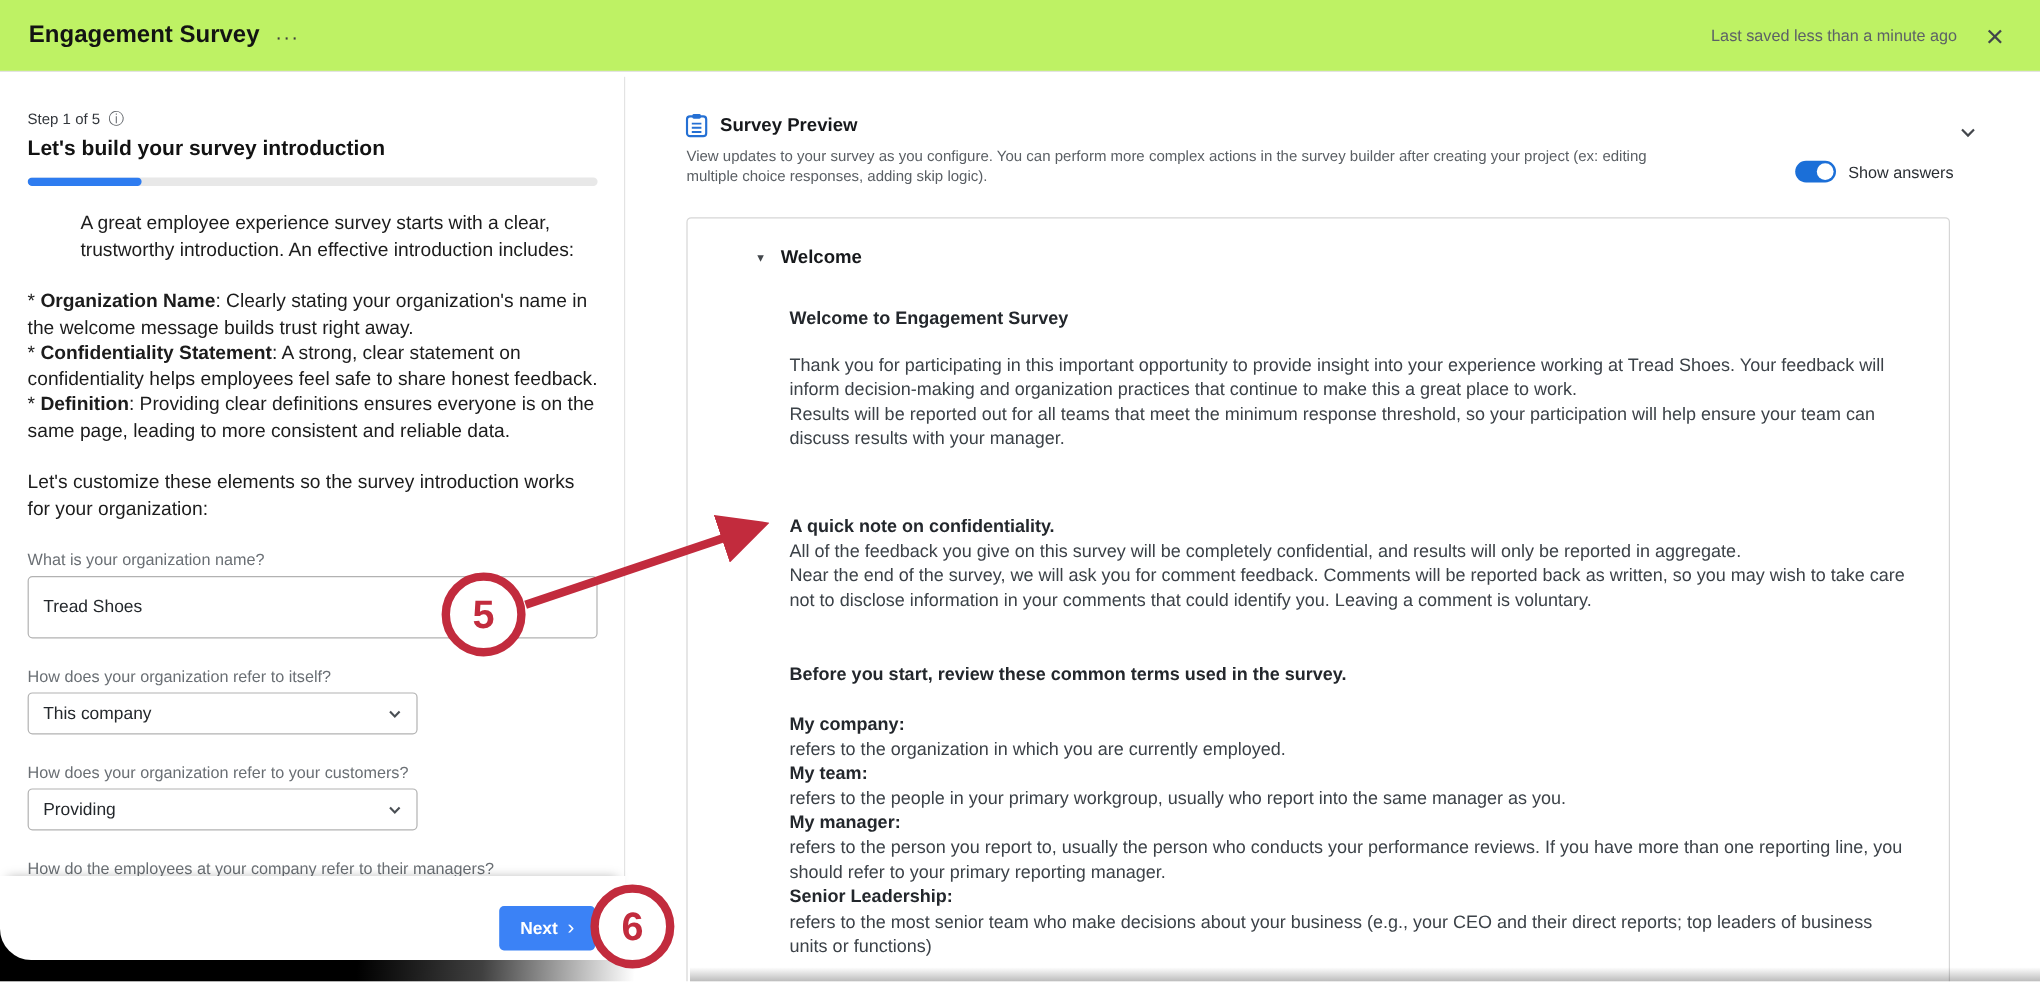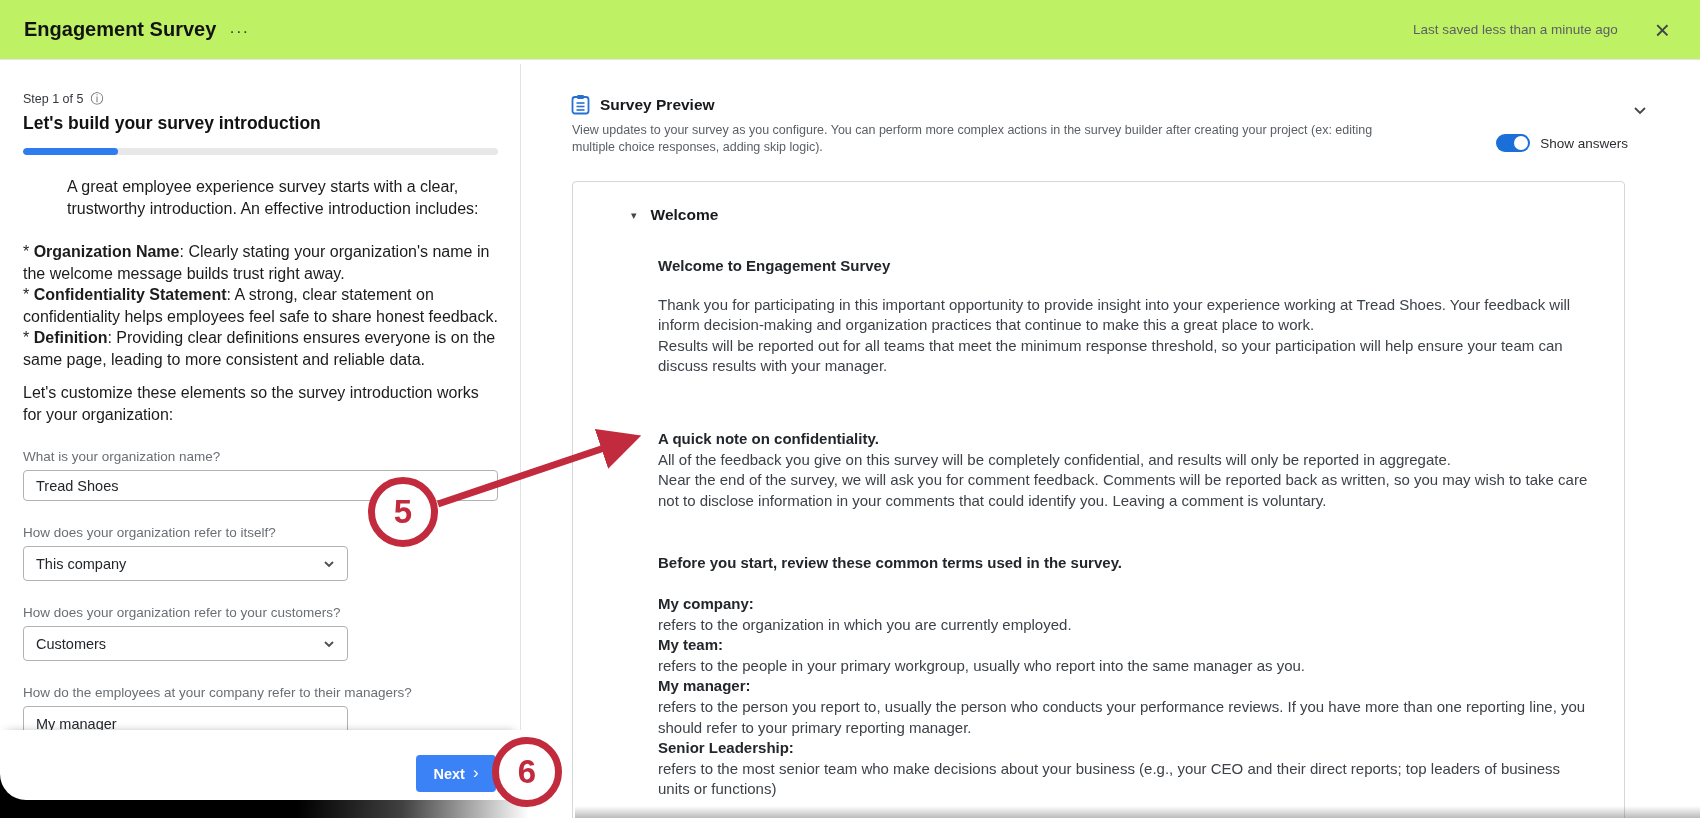--- a/index.html
+++ b/index.html
@@ -10,43 +10,43 @@
   }
 
   
   .topbar {
     position:absolute; left:0; top:0; width:1700px; height:60px;
     background:#bef264; border-bottom:1px solid #e3e3e3;
     display:flex; align-items:center; padding:0 30px 0 24px; z-index:70;
   }
   .tb-title { font-size:20px; font-weight:700; color:#131313; }
   .tb-dots { margin-left:13px; font-size:17px; color:#3d3d3d; letter-spacing:1px; cursor:pointer; padding-top:4px; }
-  .tb-right { margin-left:auto; display:flex; align-items:center; gap:37px; }
+  .tb-right { margin-left:auto; display:flex; align-items:center; gap:24px; }
   .tb-saved { font-size:13.5px; color:#5c6166; }
   .tb-close { font-size:26px; line-height:1; color:#41454a; cursor:pointer; font-weight:300; }
 
   
   .left-panel {
     position:absolute; left:0; top:64px; width:521px; height:666px;
     background:#fff; border-right:1px solid #e3e3e3; overflow:hidden;
     padding:26px 22px 0 23px; z-index:10;
   }
   .step-row { display:flex; align-items:center; gap:7px; font-size:12.5px; color:#33373c; }
   .info-ico { font-size:13px; color:#5f6368; cursor:pointer; }
   .lp-heading { font-size:17.5px; font-weight:700; color:#121212; margin:5px 0 0; }
   .progress { margin-top:14px; height:7px; width:100%; background:#e8e8e8; border-radius:4px; overflow:hidden; }
   .progress-fill { height:100%; background:#2e7cf0; border-radius:4px; }
   .ptext { font-size:16px; line-height:21.5px; color:#1c1c1c; }
   .lp-intro { margin-top:21px;margin-left:44px; }
   .lp-bullets { margin-top:22px; }
   .lp-bullets p { margin:0; }
-  .lp-customize { margin-top:12px; }
+  .lp-customize { margin-top:22px; }
   .f-label { margin-top:24px; font-size:13.5px; color:#6a6f74; }
   .t-input {
-    margin-top:6px; width:100%; height:31px; border:1px solid #b2b2b2; border-radius:4px;
+    margin-top:6px; width:100%; height:52px; border:1px solid #b2b2b2; border-radius:4px;
     font:14.5px "Liberation Sans", sans-serif; color:#23272b; padding:0 12px; background:#fff; outline:none;
   }
   .sel {
     margin-top:6px; width:325px; height:35px; border:1px solid #b2b2b2; border-radius:4px;
     display:flex; align-items:center; justify-content:space-between; padding:0 12px;
     font-size:14.5px; color:#23272b; background:#fff; cursor:pointer;
   }
   .chev { width:12px; height:12px; stroke:#4a4f54; stroke-width:1.8; fill:none; }
 
   
@@ -150,21 +150,21 @@
   <div class="f-label">How does your organization refer to itself?</div>
   <div class="sel">
     <span>This company</span>
     <svg class="chev" viewBox="0 0 12 12">
         <polyline points="2,4 6,8 10,4"></polyline>
       </svg>
   </div>
 
   <div class="f-label">How does your organization refer to your customers?</div>
   <div class="sel">
-    <span>Customers</span>
+    <span>Providing</span>
     <svg class="chev" viewBox="0 0 12 12">
         <polyline points="2,4 6,8 10,4"></polyline>
       </svg>
   </div>
 
   <div class="f-label">How do the employees at your company refer to their managers?</div>
   <div class="sel">
     <span>My manager</span>
 
   </div>

